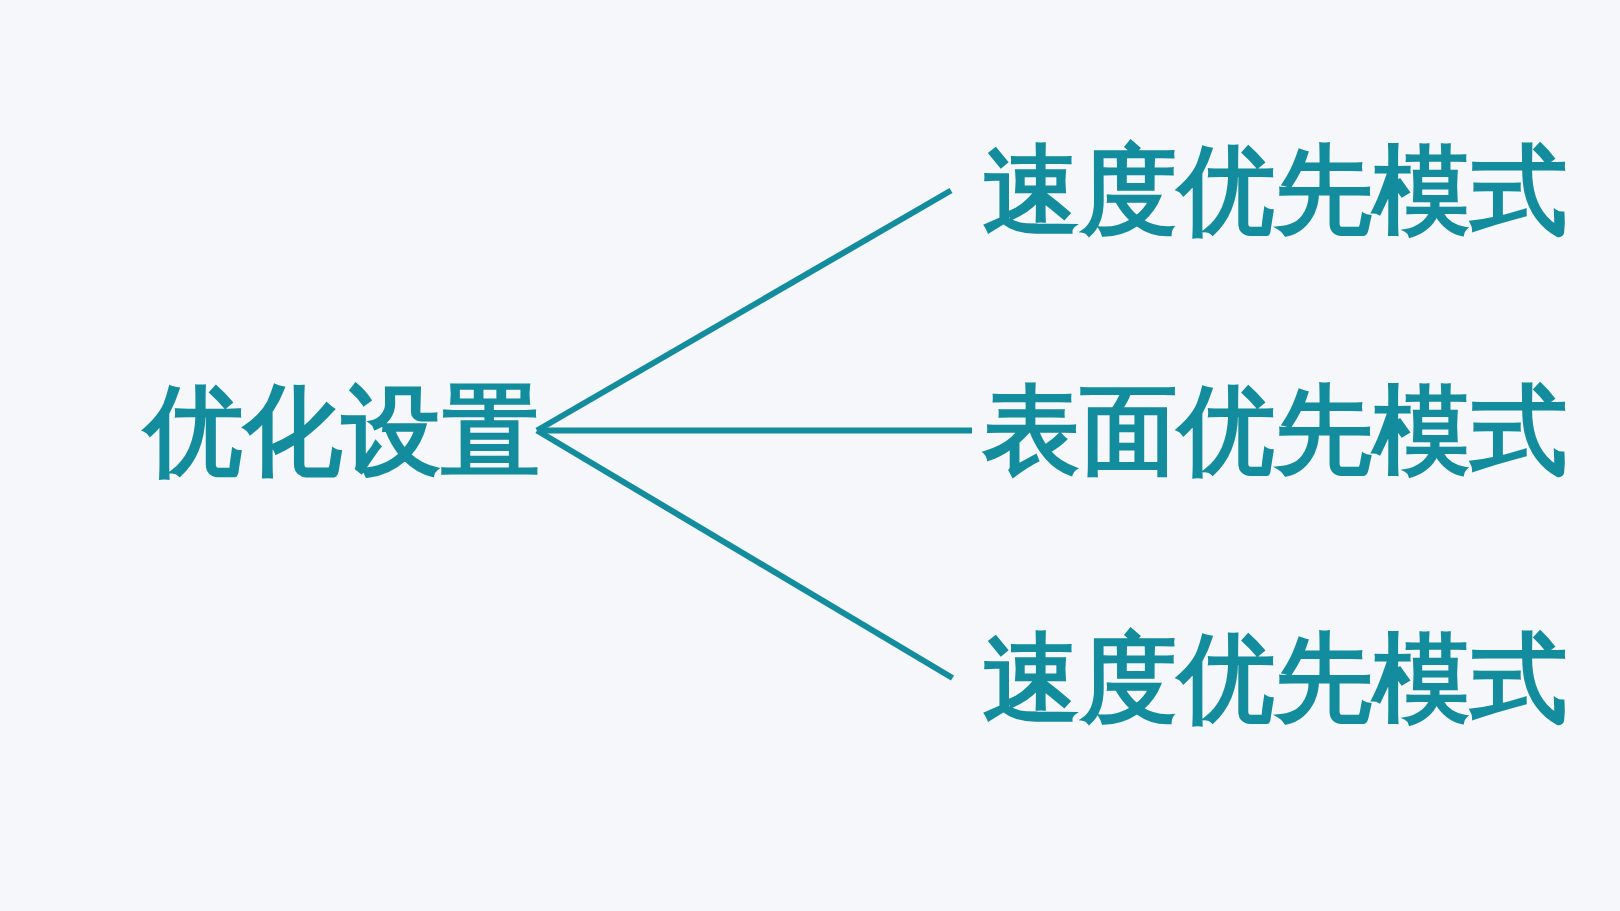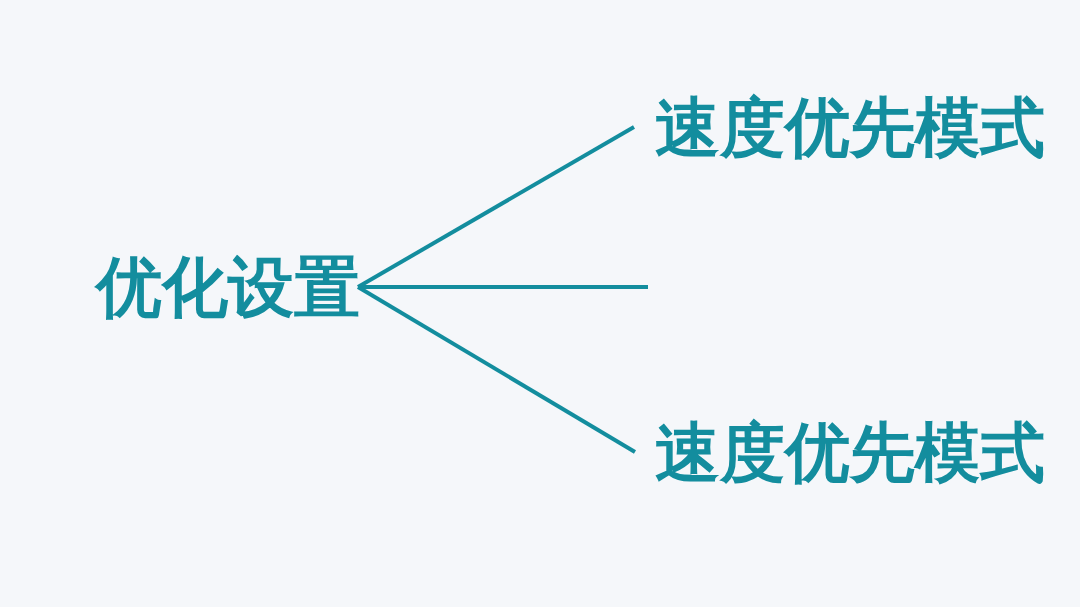--- a/index.html
+++ b/index.html
@@ -67,16 +67,17 @@
   <svg id="connector-layer" viewBox="0 0 1080 607" width="1080" height="607" xmlns="http://www.w3.org/2000/svg">
     <line x1="358" y1="287" x2="634" y2="127" stroke="#138d9e" stroke-width="4" stroke-linecap="butt"></line>
     <line x1="358" y1="287" x2="648" y2="287" stroke="#138d9e" stroke-width="4" stroke-linecap="butt"></line>
     <line x1="358" y1="287" x2="635" y2="452" stroke="#138d9e" stroke-width="4" stroke-linecap="butt"></line>
   </svg>
 
   <div class="node-label branch-node" id="branch-node-0" style="left: 655px; top: 127px; font-size: 65px; color: rgb(19, 141, 158);">速度优先模式</div>
 
   <div class="node-label root-node" style="left: 96px; top: 287px; font-size: 66px; color: rgb(19, 141, 158);">优化设置</div>
 
+  <div class="node-label branch-node" id="branch-node-1" style="left: 655px; top: 287px; font-size: 65px; color: rgb(19, 141, 158);">表面优先模式</div>
 
   <div class="node-label branch-node" id="branch-node-2" style="left: 655px; top: 452px; font-size: 65px; color: rgb(19, 141, 158);">速度优先模式</div>
 
 </div>
 
 </body></html>

